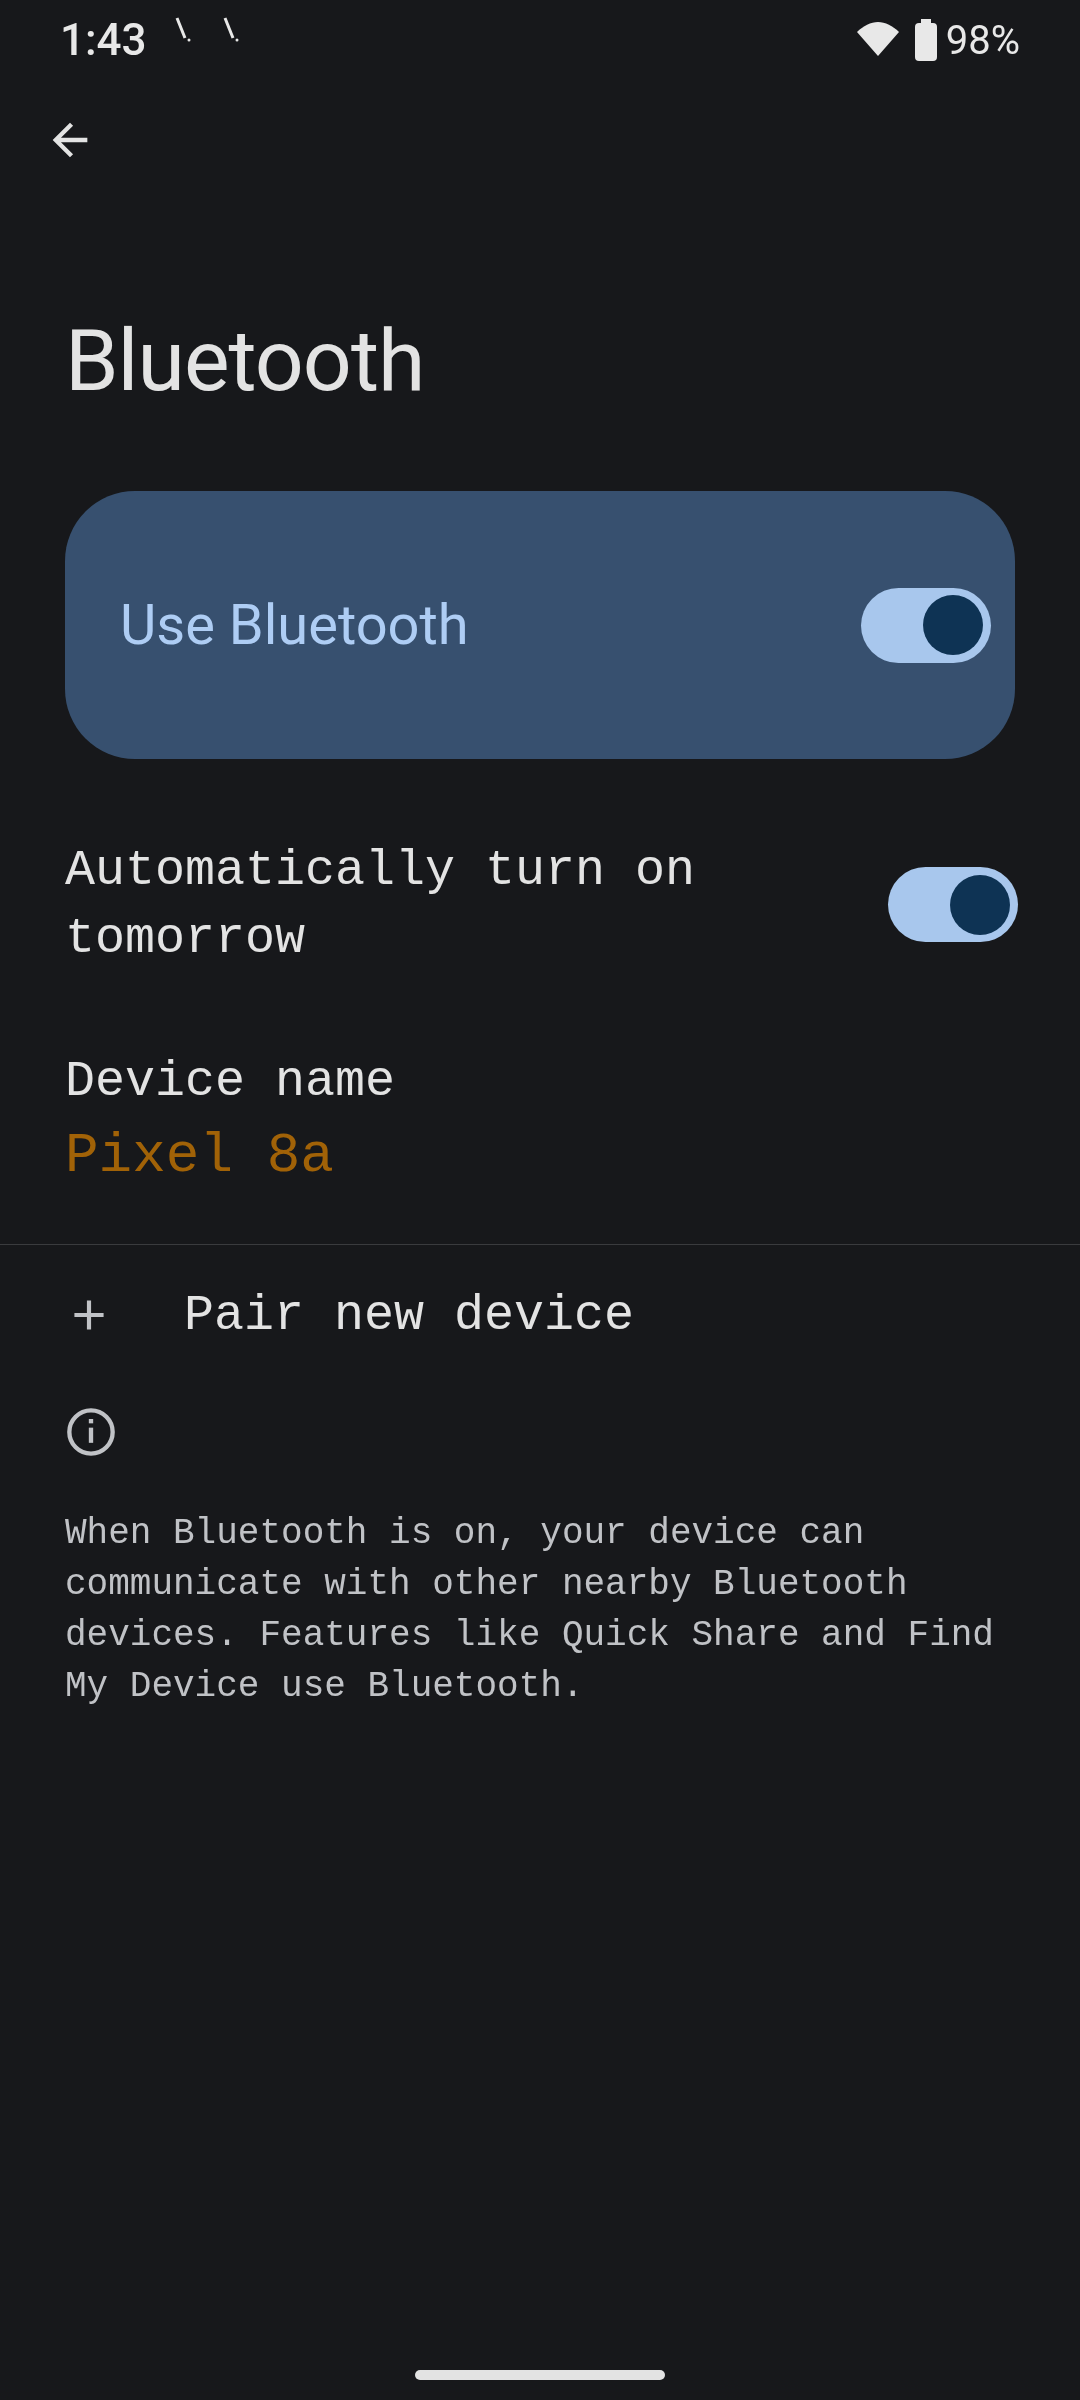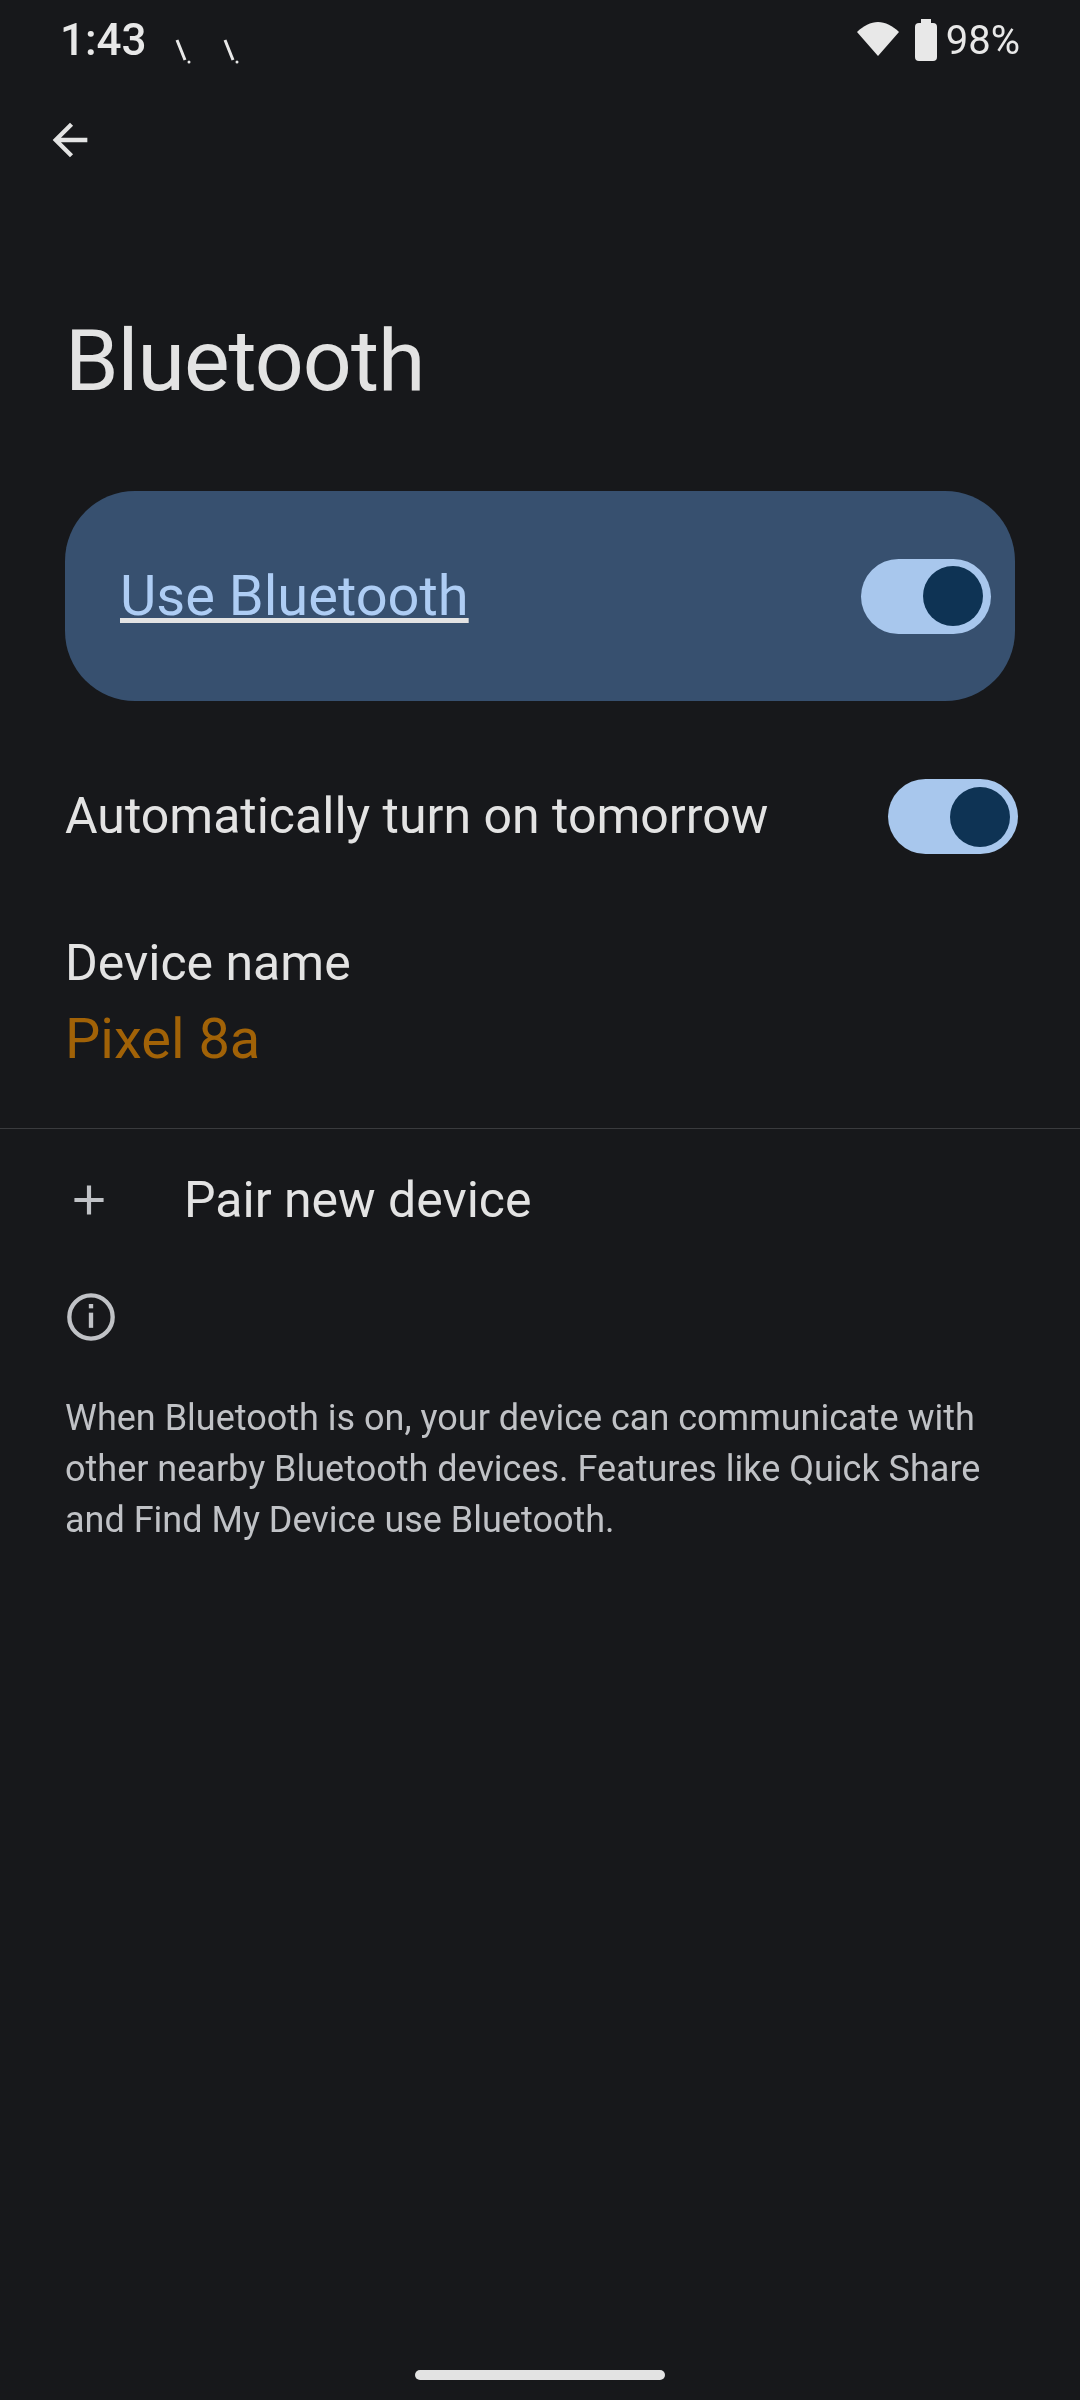--- a/index.html
+++ b/index.html
@@ -13,21 +13,21 @@
     }
     .status-bar {
       height: 80px;
       display: flex;
       justify-content: space-between;
       align-items: center;
       padding: 0 60px 0 60px;
     }
     .status-left {
       display: flex;
-      align-items: flex-end;
+      align-items: flex-start;
       gap: 24px;
     }
     .status-time {
       font-size: 44px;
       font-weight: 500;
       color: #e8e8e8;
     }
     .status-tick {
       width: 24px;
       height: 30px;
@@ -63,26 +63,25 @@
       font-size: 86px;
       font-weight: 400;
       color: #e3e3e3;
       padding: 110px 65px 80px 65px;
       letter-spacing: -1px;
     }
     .hero-card {
       margin: 0 65px;
       background: #37506f;
       border-radius: 70px;
-      height: 210px;
+      height: 268px;
       display: flex;
       align-items: center;
       justify-content: space-between;
       padding: 0 24px 0 55px;
-      text-decoration: underline;
     }
     .hero-label {
       font-size: 56px;
       font-weight: 400;
       color: #aecdf4;
     }
     .switch {
       width: 130px;
       height: 75px;
       border-radius: 40px;
@@ -95,21 +94,21 @@
     .switch .thumb {
       position: absolute;
       width: 60px;
       height: 60px;
       border-radius: 50%;
       background: #0e3354;
       top: 50%;
       transform: translateY(-50%);
     }
     .switch.on .thumb { right: 8px; }
-    .settings-list { padding-top: 40px; }
+    .settings-list { padding-top: 40px; font-family: Liberation Mono, monospace; }
     .setting-row {
       display: flex;
       align-items: center;
       justify-content: space-between;
       padding: 38px 62px 38px 65px;
       cursor: pointer;
     }
     .setting-text { flex: 1; }
     .setting-title {
       font-size: 50px;

